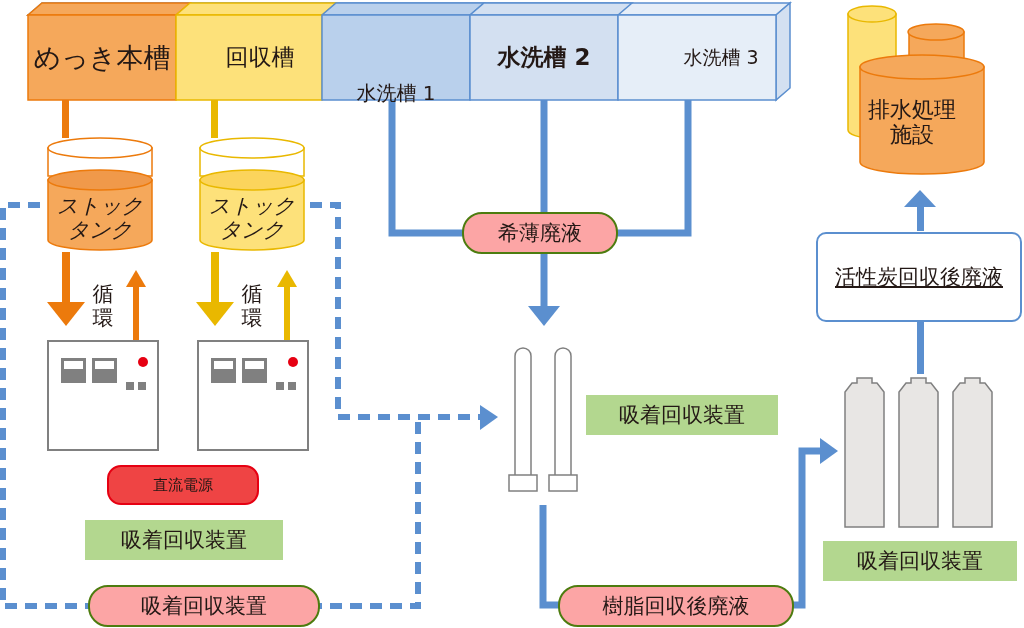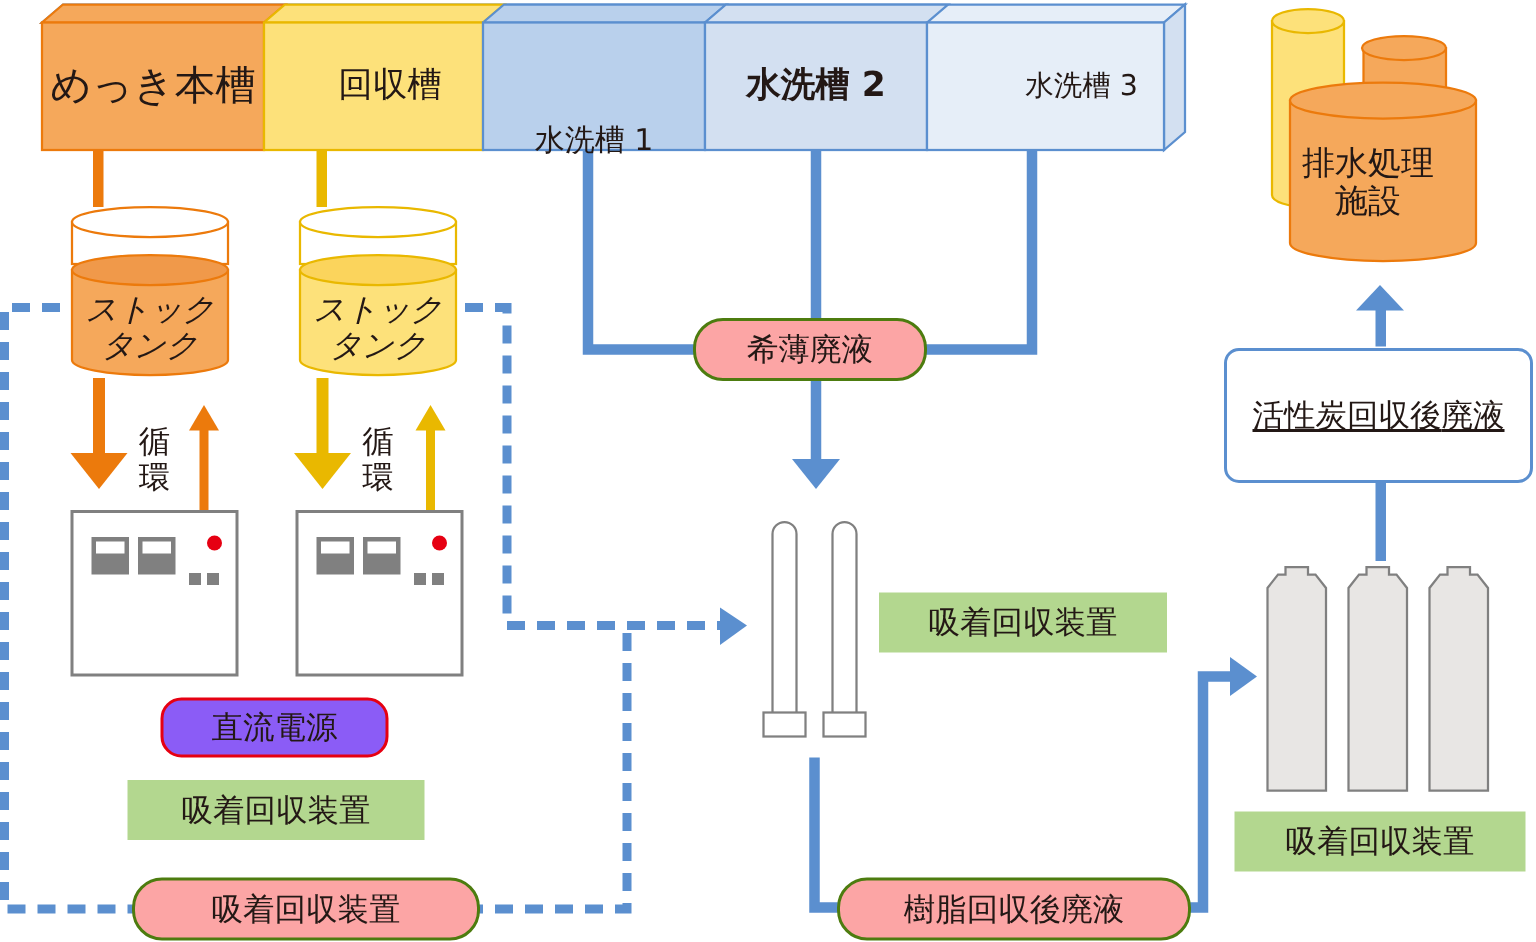--- a/index.html
+++ b/index.html
@@ -4,21 +4,21 @@
 <style>
   html, body { margin:0; padding:0; background:#ffffff; }
   body { width:1024px; height:628px; position:relative; overflow:hidden;
          font-family:"DejaVu Sans", "Liberation Sans", sans-serif; color:#231815; }
   svg.canvas { position:absolute; left:0; top:0; }
   .lbl { position:absolute; display:flex; align-items:center; justify-content:center;
          text-align:center; line-height:1.25; white-space:nowrap; }
   .tank-lbl { font-size:22px;font-style:italic; }
   .pill { background:#fca5a5; border:2px solid #4d7c0f; border-radius:20px; font-size:21px;text-align:right; }
   .greenbox { background:#b3d78f; font-size:21px; }
-  .redpill { background:#8b5cf6; border:2.5px solid #e60012; border-radius:14px; font-size:21px; }
+  .redpill { background:#ef4444; border:2.5px solid #e60012; border-radius:14px; font-size:15px; }
   .vert { font-size:21px; line-height:1.15; flex-direction:column; }
   .box { background:#fff; border:2px solid #5b8fcf; border-radius:10px; font-size:21px; flex-direction:row;text-decoration:underline; }
 </style>
 </head>
 <body>
 
 <svg class="canvas" width="1024" height="628" viewBox="0 0 1024 628">
 
   <g>
 

